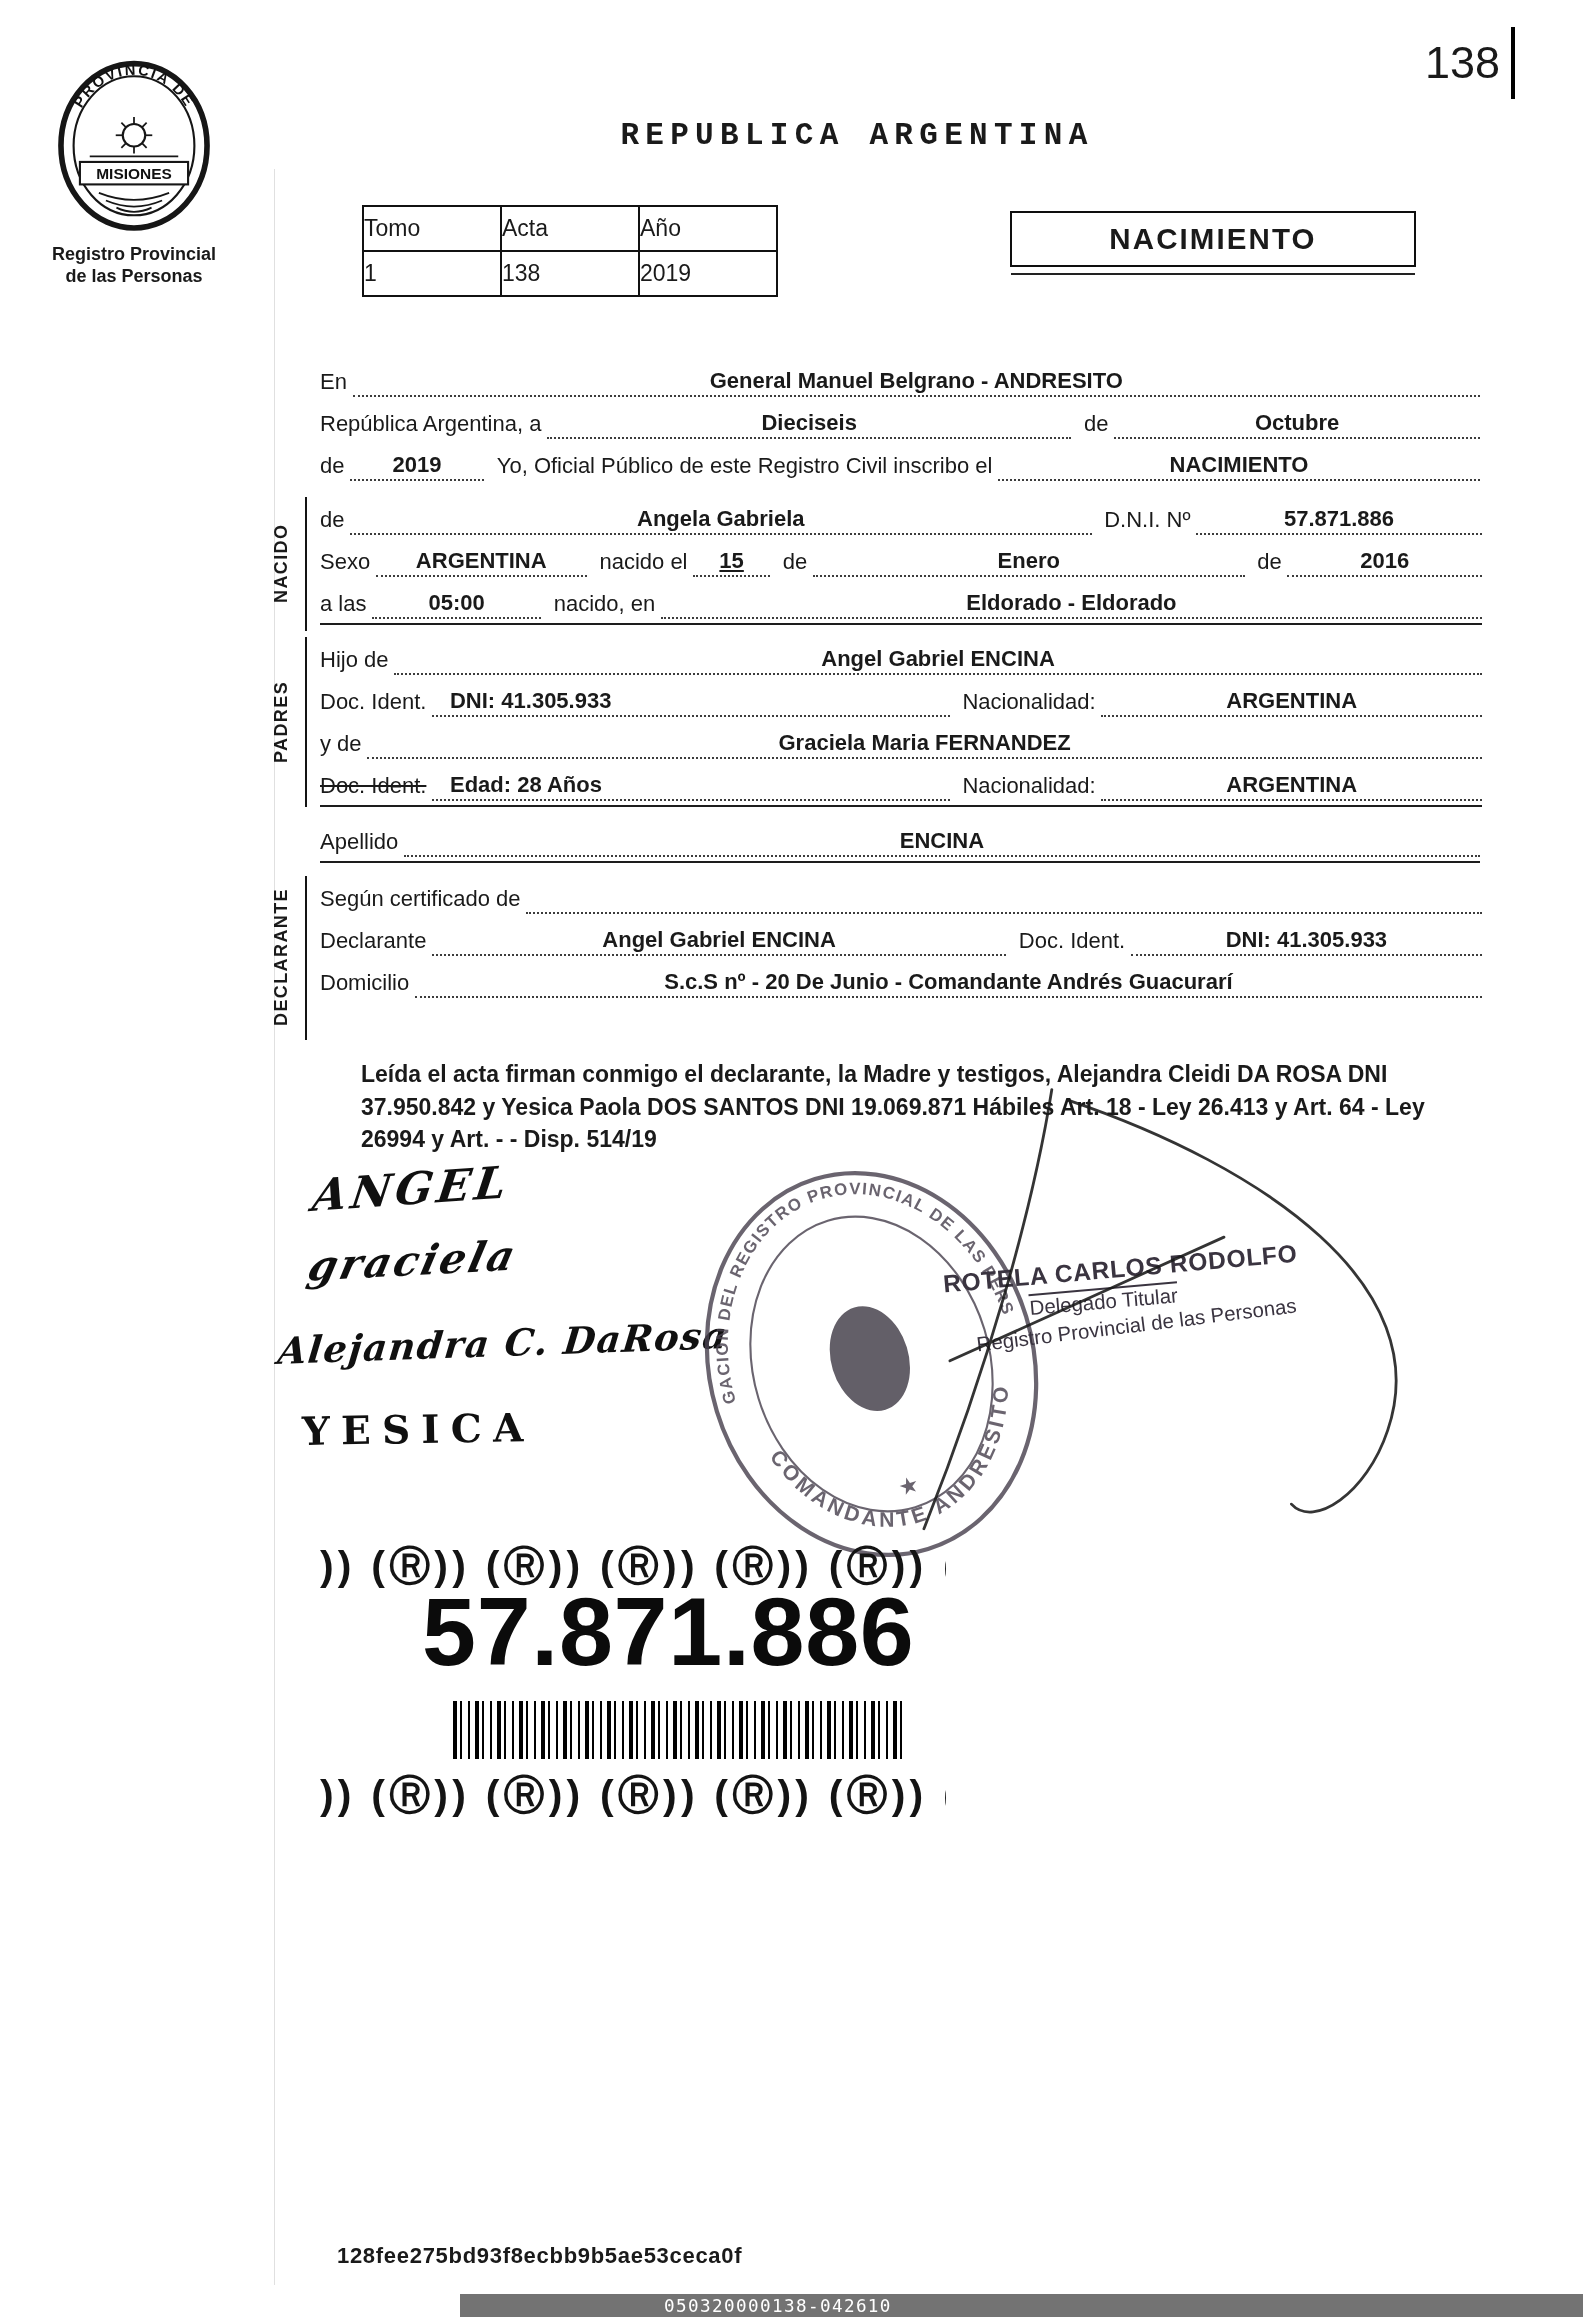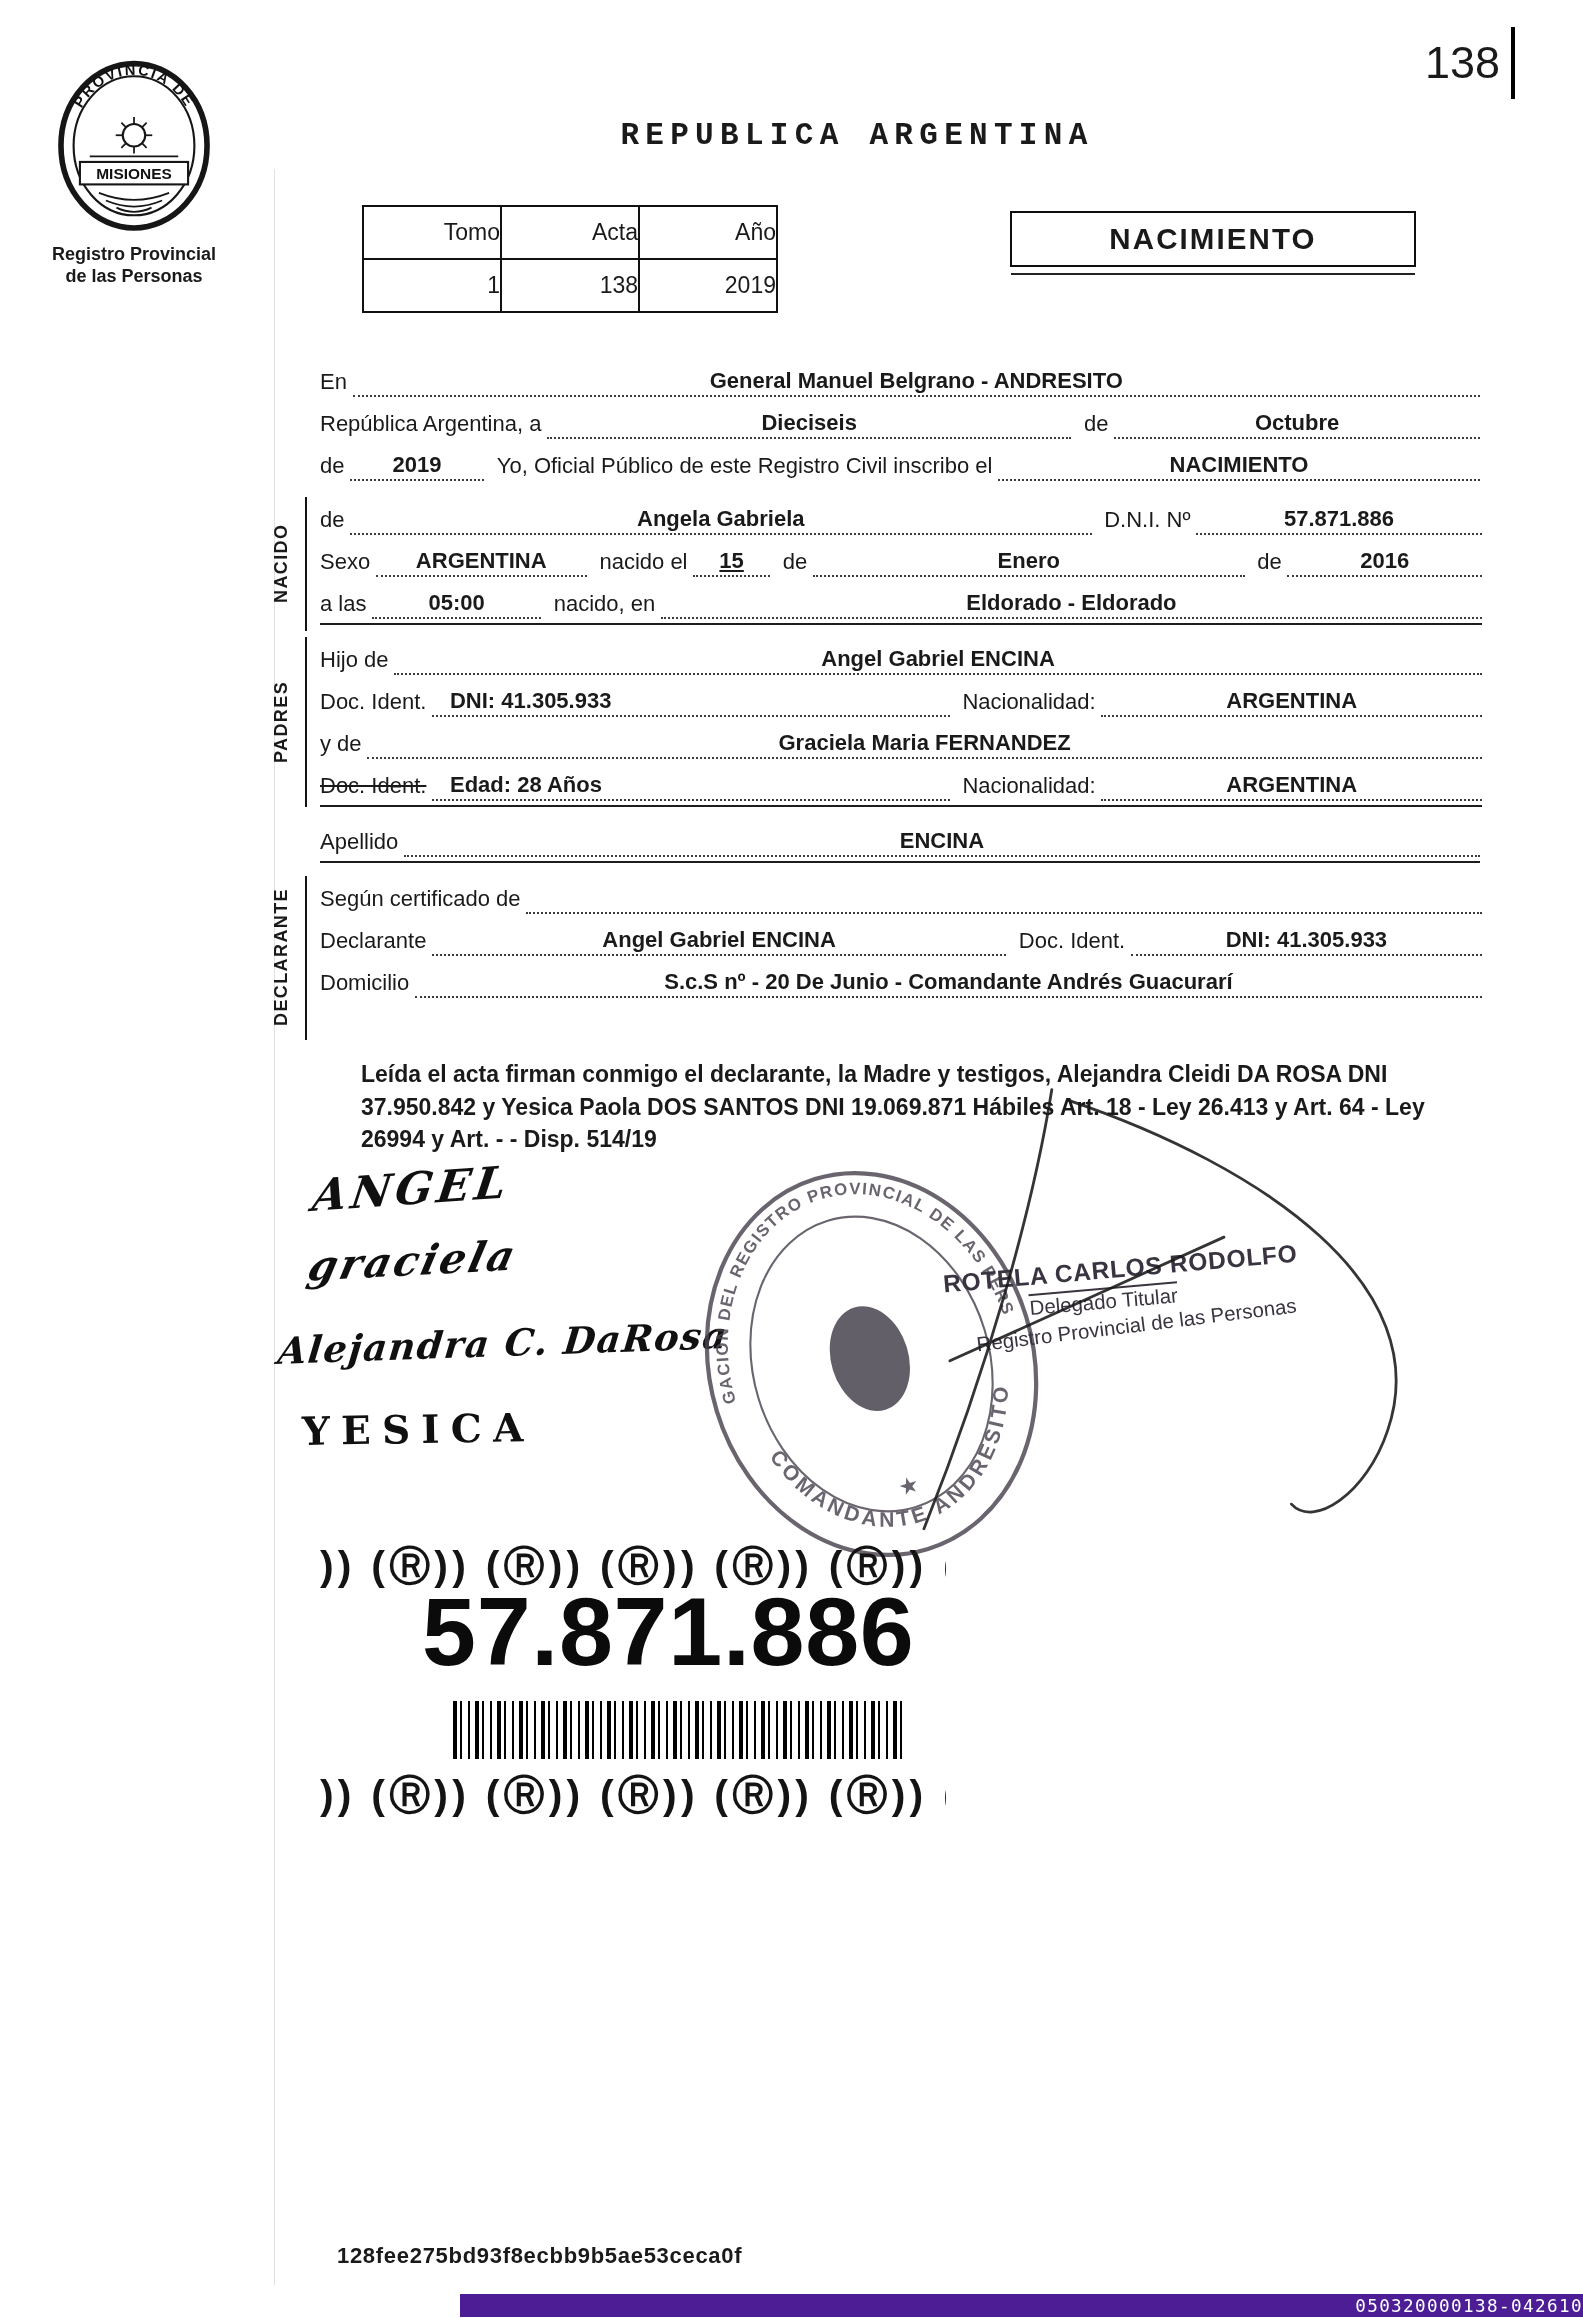--- a/index.html
+++ b/index.html
@@ -21,38 +21,38 @@
             justify-content:center; writing-mode:vertical-rl; transform:rotate(180deg);
             font-weight:700; font-size:18px; letter-spacing:1.4px; }
   .vrule  { position:absolute; left:45px; top:4.2px; bottom:2.8px; width:0; border-left:2.5px solid #141414; }
   .rows   { margin-left:60px; }
   .endline { border-bottom:2.8px solid #1d1d1d; padding-bottom:4.2px; }
 
   .doc-title { font-family:"Liberation Mono", monospace; font-weight:700; font-size:31px;
                letter-spacing:6.3px; text-align:center; }
 
   table.tav { border-collapse:collapse; }
-  table.tav td { border:2.1px solid #111; width:138px; height:53px; text-align:right;
-                 vertical-align:middle; font-size:23px;padding-left:32px; }
+  table.tav td { border:2.1px solid #111; width:138px; height:45px; text-align:left;
+                 vertical-align:middle; font-size:23px; }
 
   .event-box { border:2.8px solid #0e0e0e; display:flex; align-items:center; justify-content:center;
                font-size:29.5px; font-weight:700; letter-spacing:2.1px; }
   .event-box::after { content:""; position:absolute; left:-1.4px; right:-1.4px; bottom:-9.8px;
                border-bottom:2.1px solid #222; }
 
   .acta-par { font-size:23px; font-weight:700; line-height:1.42;margin-left:41px; }
 
   .sig { font-family:"DejaVu Serif", serif; font-style:italic; font-weight:700; color:#101010;
          white-space:nowrap; }
 
   .band { font-size:41px; font-weight:700; letter-spacing:4.2px; white-space:nowrap; overflow:hidden; color:#141414; }
   .big-dni { font-size:97px; font-weight:700; line-height:1; letter-spacing:0.7px; color:#0b0b0b; }
   .barcode { background:repeating-linear-gradient(90deg,#000 0 4.2px,#fff 4.2px 7px,#000 7px 9px,#fff 9px 14.8px,#000 14.8px 17px,#fff 17px 22px); }
 
-  .footer-bar { background:#4c1d95; display:flex; align-items:center;justify-content:flex-end; }
+  .footer-bar { background:#737373; display:flex; align-items:center; }
   .footer-bar span { color:#fff; font-family:"DejaVu Sans Mono", monospace; font-size:17.6px; letter-spacing:1.4px; }
   .hash { font-size:22px; font-weight:700; letter-spacing:0.7px; }
 
   .officer { color:#3a3440; transform:rotate(-5deg); }
   .officer .o1 { font-size:24.6px; font-weight:700; letter-spacing:0.7px; }
   .officer .o2 { font-size:20.4px; margin:2.8px 0 0 84px; border-top:2.1px solid #3a3440; display:inline-block; padding-top:1.4px; }
   .officer .o3 { font-size:20.4px; transform:rotate(-2deg); margin:2.8px 0 0 28px; }
 
   .pagenum { font-size:45px; }
   .seal-caption { font-size:18px; font-weight:700; line-height:1.2; text-align:center; }

